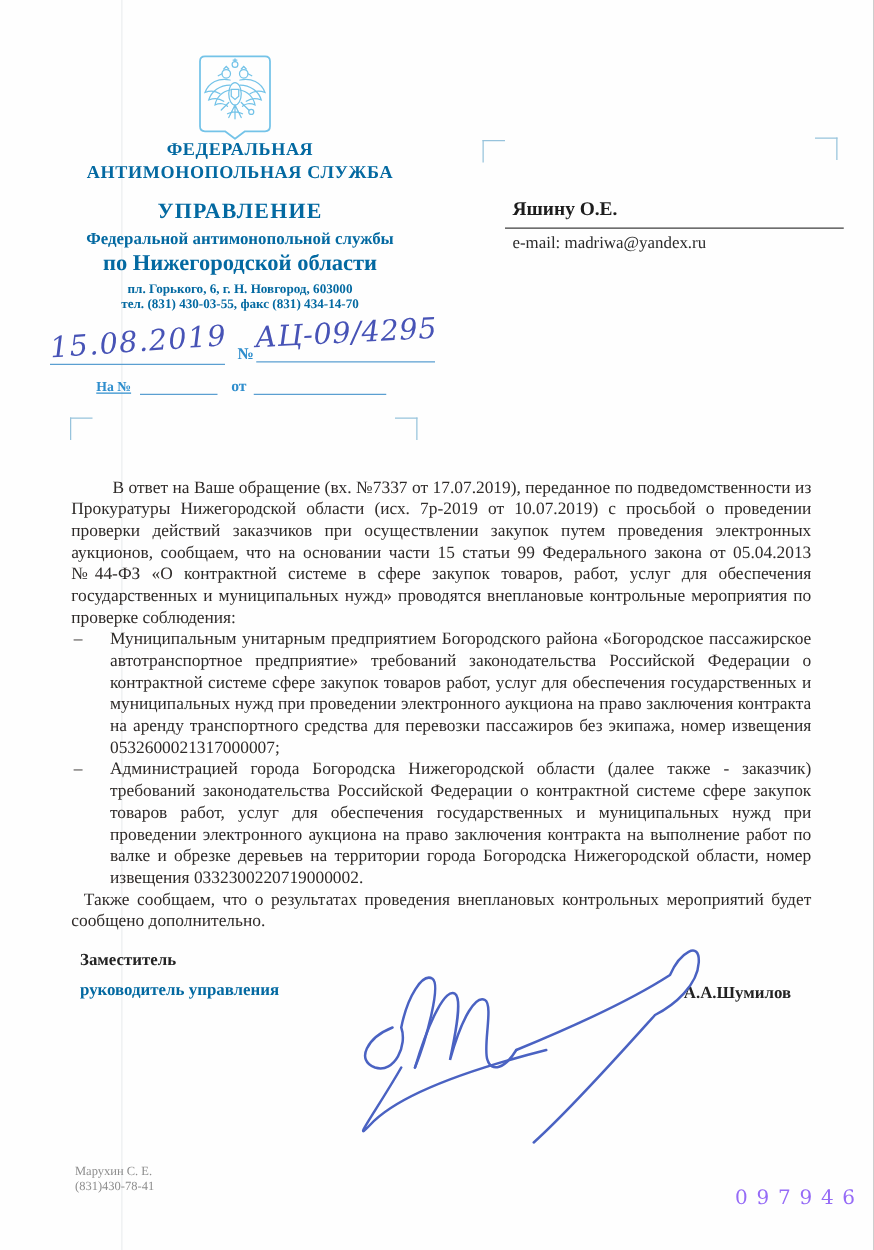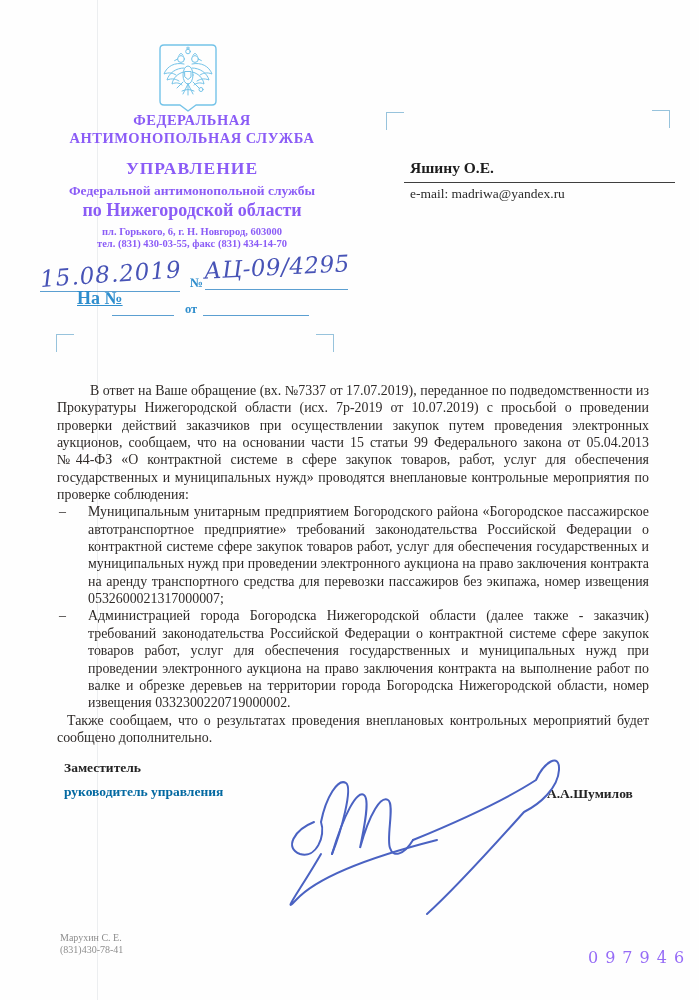--- a/index.html
+++ b/index.html
@@ -3,36 +3,36 @@
 <meta charset="utf-8">
 <style>
   html,body{margin:0;padding:0;background:#888;}
   .page{
     position:relative;width:699px;height:1000px;background:#fefefe;
     font-family:"Liberation Serif", serif;overflow:hidden;margin:0 auto;
   }
   .scanline{position:absolute;left:97px;top:0;width:1px;height:100%;background:#eceef0;}
   
   .emblem{position:absolute;left:156px;top:42px;width:64px;height:72px;}
-  .lh{position:absolute;left:30px;width:324px;text-align:center;color:#8b5cf6;font-weight:bold;}
+  .lh{position:absolute;left:30px;width:324px;text-align:center;color:#0369a1;font-weight:bold;}
   .lh-org1{top:112px;font-size:14.5px;letter-spacing:.5px;}
   .lh-org2{top:130px;font-size:14.5px;letter-spacing:.5px;}
   .lh-upr{top:158px;font-size:17.5px;letter-spacing:1px;}
   .lh-dep1{top:183px;font-size:13.5px;}
   .lh-dep2{top:200px;font-size:18px;}
   .lh-addr{top:226px;font-size:10.5px;}
   .lh-phone{top:238px;font-size:10.5px;}
   .lh-email{top:250px;font-size:10.5px;}
   
   .hw{position:absolute;color:#4753b6;font-style:italic;font-family:"DejaVu Serif",serif;white-space:nowrap;}
   .hw-date{left:40px;top:261px;font-size:23px;transform:rotate(-4deg);letter-spacing:1px;}
   .hw-num{left:204px;top:254px;font-size:23px;transform:rotate(-3deg);letter-spacing:.5px;}
   .blue-label{position:absolute;color:#2f8ecd;font-weight:bold;}
   .num-label{left:190px;top:275px;font-size:13px;}
-  .na-label{left:77px;top:288px;font-size:18px;text-decoration:underline;}
+  .na-label{left:77px;top:304px;font-size:11px;text-decoration:underline;}
   .ot-label{left:185px;top:302px;font-size:12.5px;}
   .rule{position:absolute;height:0;border-bottom:1px solid #5b9fd1;}
   .rule-date{left:40px;top:291px;width:140px;}
   .rule-num{left:205px;top:289px;width:143px;}
   .rule-na1{left:112px;top:315px;width:62px;}
   .rule-na2{left:203px;top:315px;width:106px;}
   
   .crn{position:absolute;width:17px;height:17px;border:0 solid #97c3dc;}
   .crn-tl{border-top-width:1.3px;border-left-width:1.3px;}
   .crn-tr{border-top-width:1.3px;border-right-width:1.3px;}

